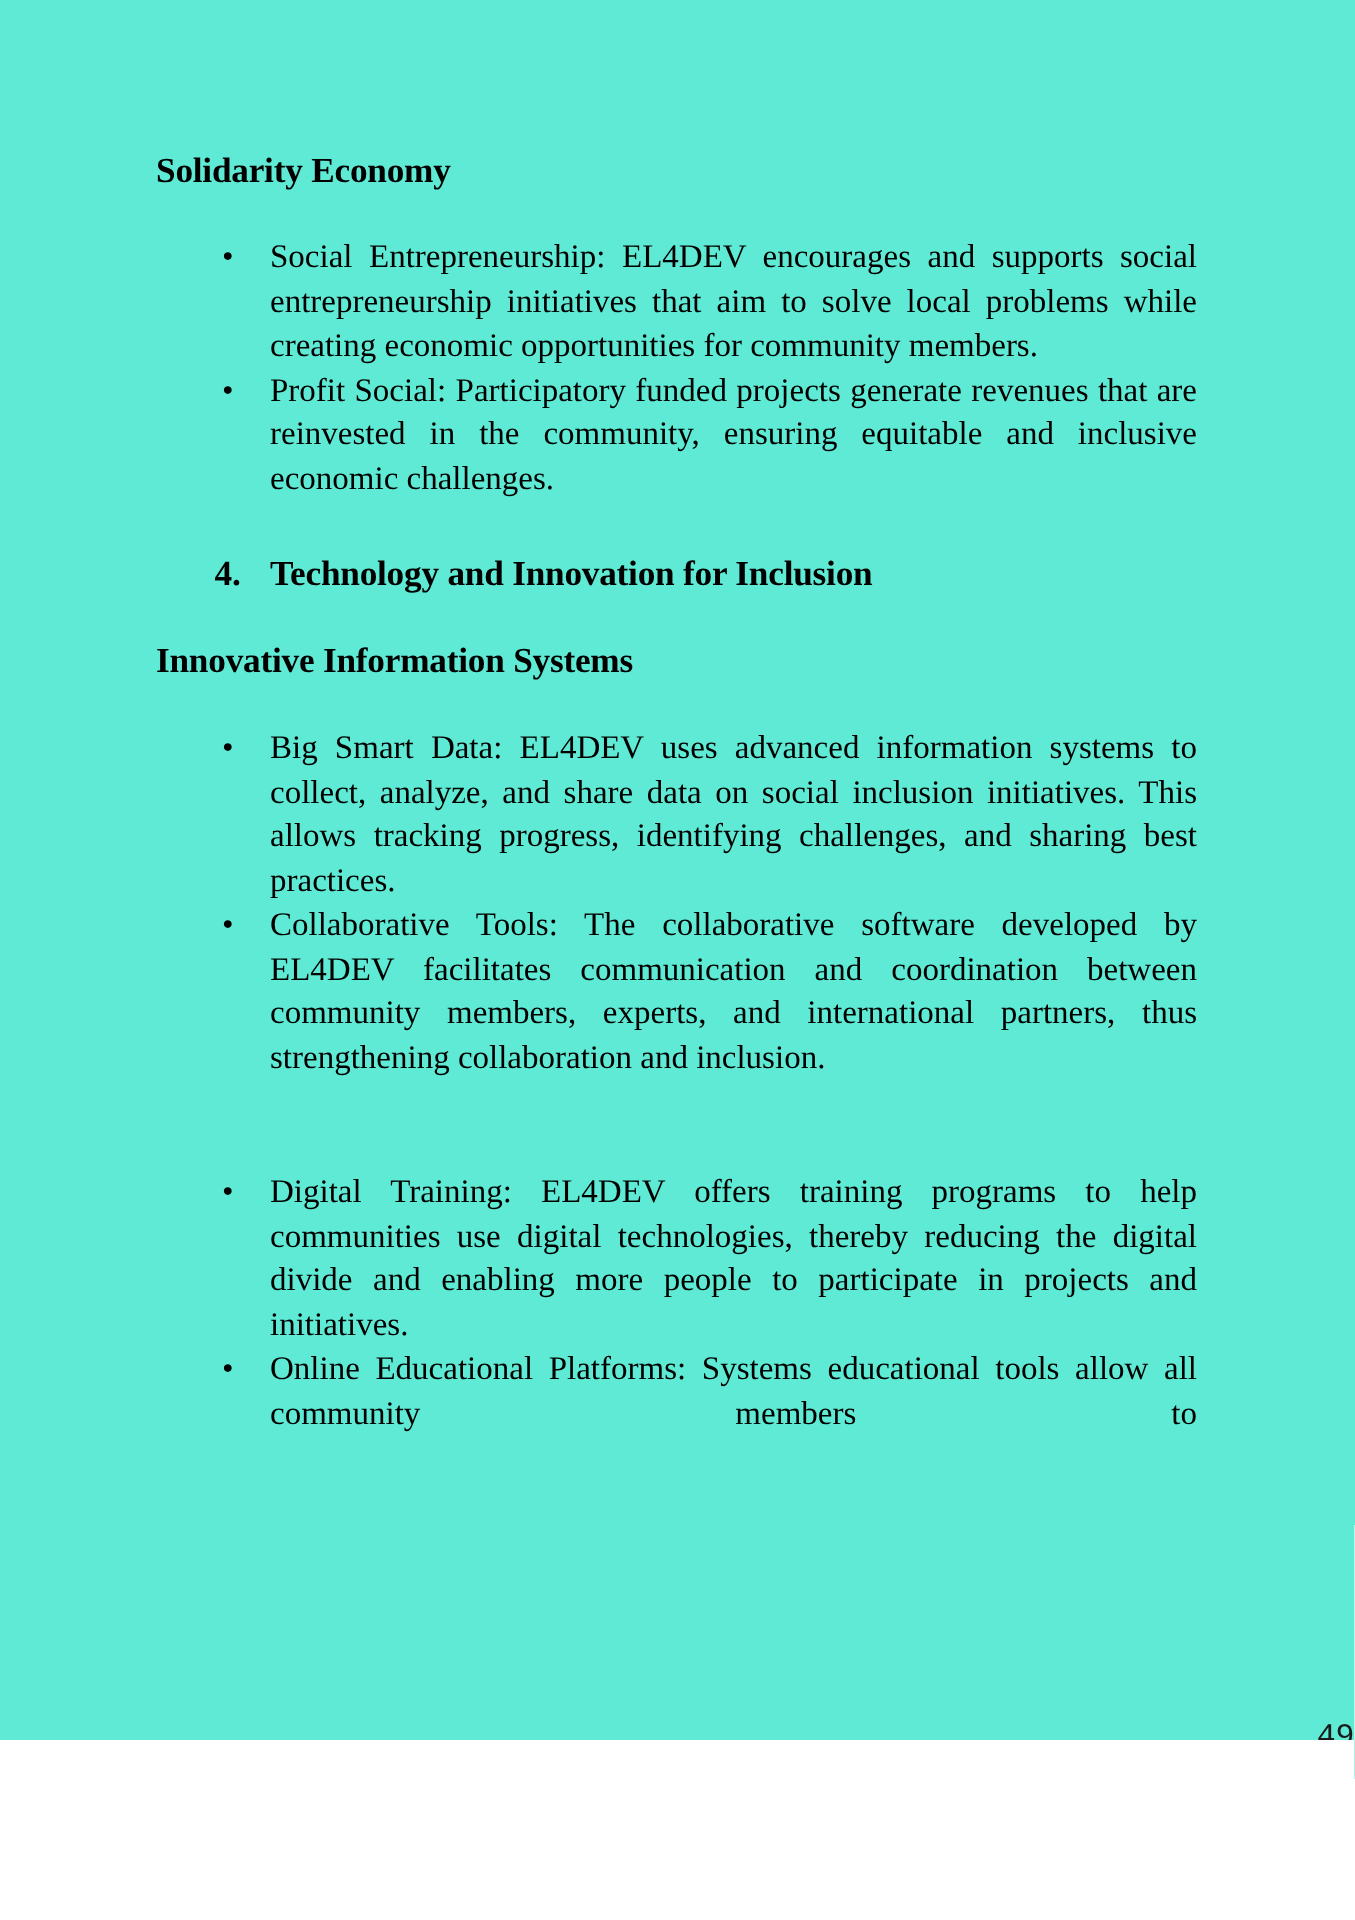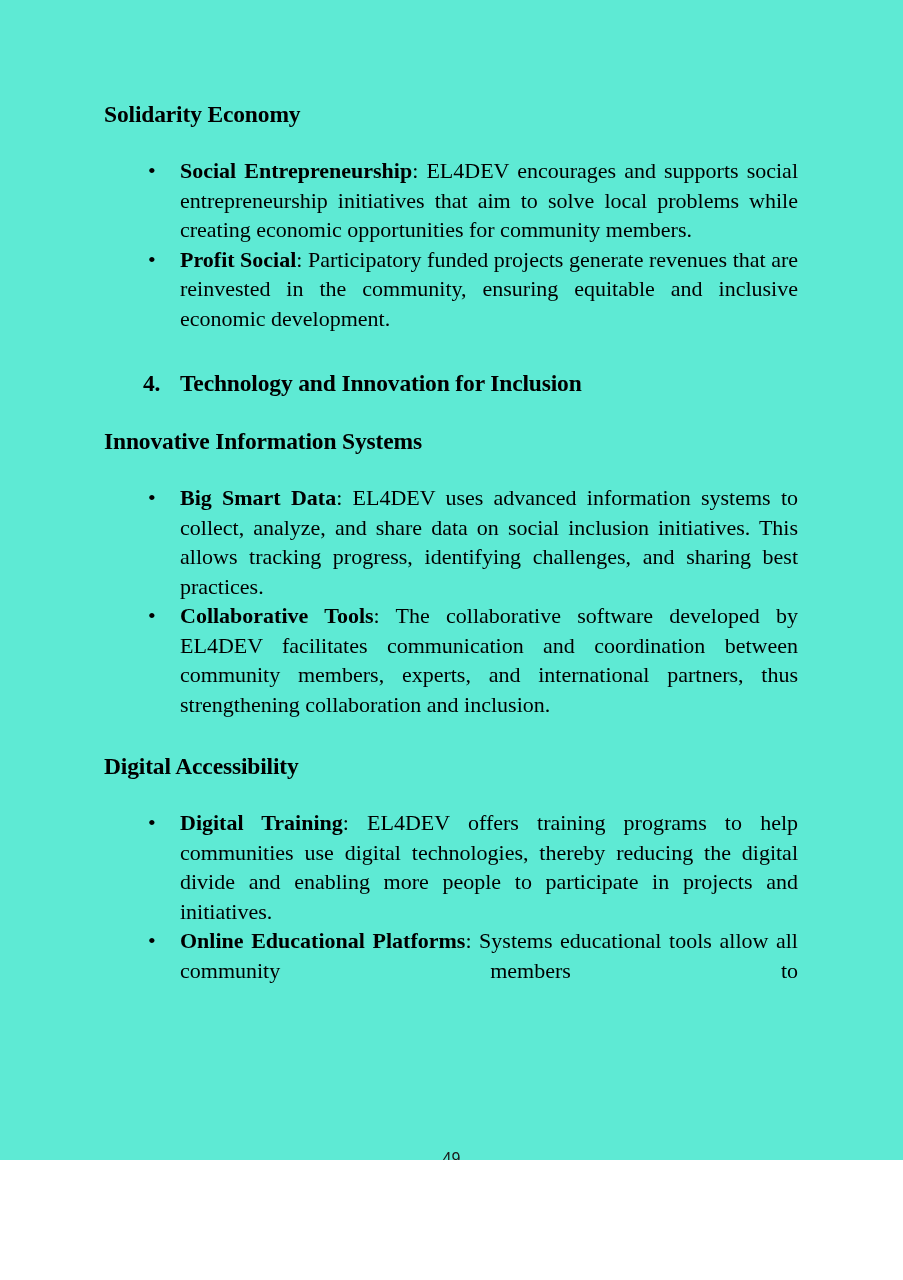--- a/index.html
+++ b/index.html
@@ -75,40 +75,40 @@
   .bullet-item > .marker {
     position: absolute;
     left: 44px;
     top: 0;
     width: 12px;
     line-height: 29.5px;
     font-size: 22px;
     text-align: center;
   }
   .bullet-item .lead {
-    font-weight: bold;
+    font-weight: normal;
   }
   
   .bullet-item .body { }
 
   
   .gap-heading-to-list { height: 27px; }
   .gap-list-to-numbered { height: 36px; }
   .gap-numbered-to-heading { height: 29px; }
   .gap-list-to-heading   { height: 33px; }
 
   
   .page-number {
     position: absolute;
     left: 0;
     right: 0;
     top: 1146px;
-    text-align: center;
-    font-family: Liberation Sans, sans-serif;
-    font-size: 16px;
+    text-align: right;
+    font-family: Liberation Mono, monospace;
+    font-size: 21px;
     line-height: 26px;
     color: #1a1a1a;
   }
 </style>
 </head>
 <body>
 
 <div class="page">
 
   <div class="content">
@@ -117,21 +117,21 @@
 
     <div class="gap-heading-to-list"></div>
 
     <ul class="bullet-list">
       <li class="bullet-item" style="text-align-last: left;">
         <span class="marker">•</span>
         <span class="lead">Social Entrepreneurship</span><span class="sep">: </span><span class="body">EL4DEV encourages and supports social entrepreneurship initiatives that aim to solve local problems while creating economic opportunities for community members.</span>
       </li>
       <li class="bullet-item" style="text-align-last: left;">
         <span class="marker">•</span>
-        <span class="lead">Profit Social</span><span class="sep">: </span><span class="body">Participatory funded projects generate revenues that are reinvested in the community, ensuring equitable and inclusive economic development.</span>
+        <span class="lead">Profit Social</span><span class="sep">: </span><span class="body">Participatory funded projects generate revenues that are reinvested in the community, ensuring equitable and inclusive economic challenges.</span>
       </li>
     </ul>
 
     <div class="gap-list-to-numbered"></div>
 
     <h1 class="numbered-heading">
       <span class="num">4.</span><span>Technology and Innovation for Inclusion</span>
     </h1>
 
     <div class="gap-numbered-to-heading"></div>
@@ -146,21 +146,20 @@
         <span class="lead">Big Smart Data</span><span class="sep">: </span><span class="body">EL4DEV uses advanced information systems to collect, analyze, and share data on social inclusion initiatives. This allows tracking progress, identifying challenges, and sharing best practices.</span>
       </li>
       <li class="bullet-item" style="text-align-last: left;">
         <span class="marker">•</span>
         <span class="lead">Collaborative Tools</span><span class="sep">: </span><span class="body">The collaborative software developed by EL4DEV facilitates communication and coordination between community members, experts, and international partners, thus strengthening collaboration and inclusion.</span>
       </li>
     </ul>
 
     <div class="gap-list-to-heading"></div>
 
-    <h2 class="section-heading">Digital Accessibility</h2>
 
     <div class="gap-heading-to-list"></div>
 
     <ul class="bullet-list">
       <li class="bullet-item" style="text-align-last: left;">
         <span class="marker">•</span>
         <span class="lead">Digital Training</span><span class="sep">: </span><span class="body">EL4DEV offers training programs to help communities use digital technologies, thereby reducing the digital divide and enabling more people to participate in projects and initiatives.</span>
       </li>
       <li class="bullet-item" style="text-align-last: justify;">
         <span class="marker">•</span>

